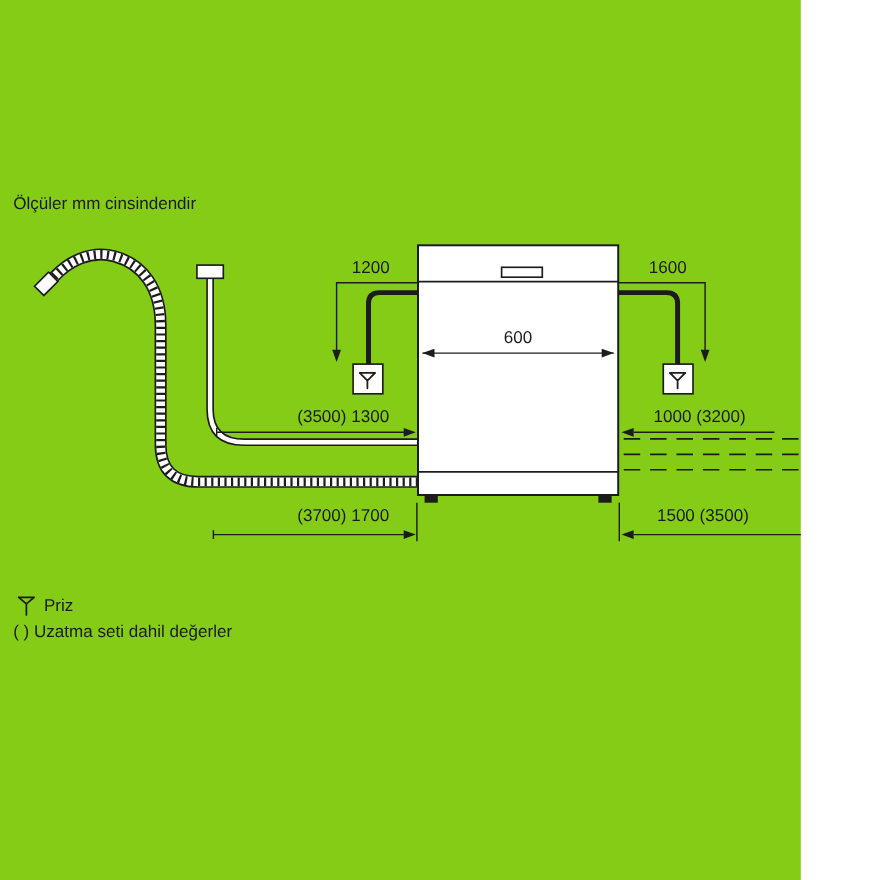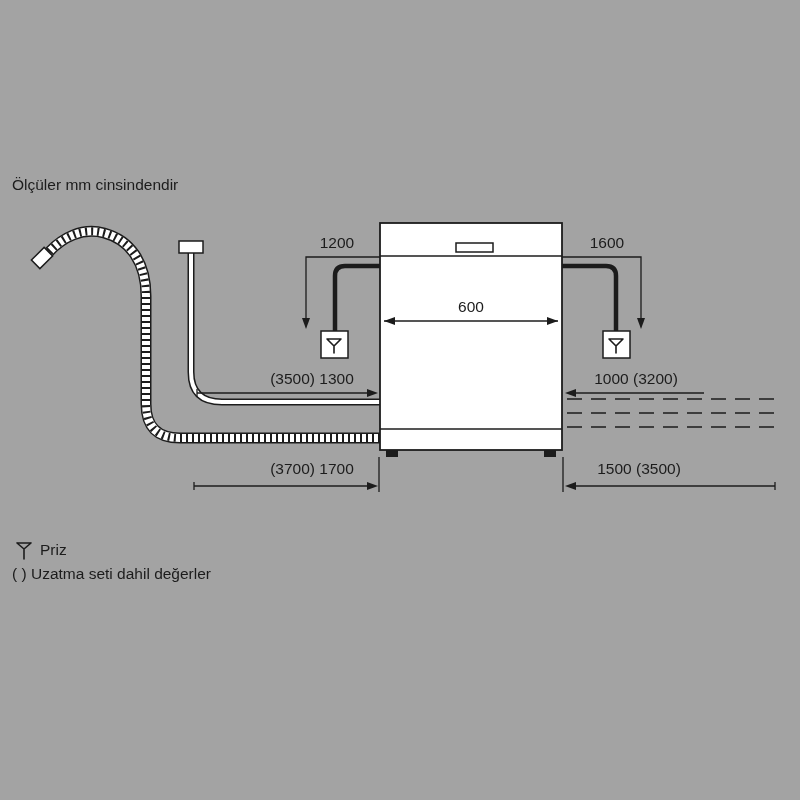--- a/index.html
+++ b/index.html
@@ -1,20 +1,20 @@
 <!DOCTYPE html>
 <html><head>
 <meta charset="utf-8">
 <style>
   html, body { margin: 0; padding: 0; background: #ffffff; }
   #stage {
     position: relative;
-    width: 800px;
+    width: 728px;
     height: 800px;
-    background: #a3a3a3;
+    background: #84cc16;
     font-family: "Liberation Sans", sans-serif;
     overflow: hidden;
   }
   svg { display: block; }
   .line   { stroke: #1c1c1c; stroke-width: 1.3; fill: none; }
   .thick  { stroke: #1c1c1c; stroke-width: 4.5; fill: none; }
   .body   { stroke: #1c1c1c; stroke-width: 1.8; fill: #ffffff; }
   .inner  { stroke: #1c1c1c; stroke-width: 1.5; fill: none; }
   .boxfill{ stroke: #1c1c1c; stroke-width: 1.5; fill: #ffffff; }
   .arrow  { fill: #1c1c1c; stroke: none; }

